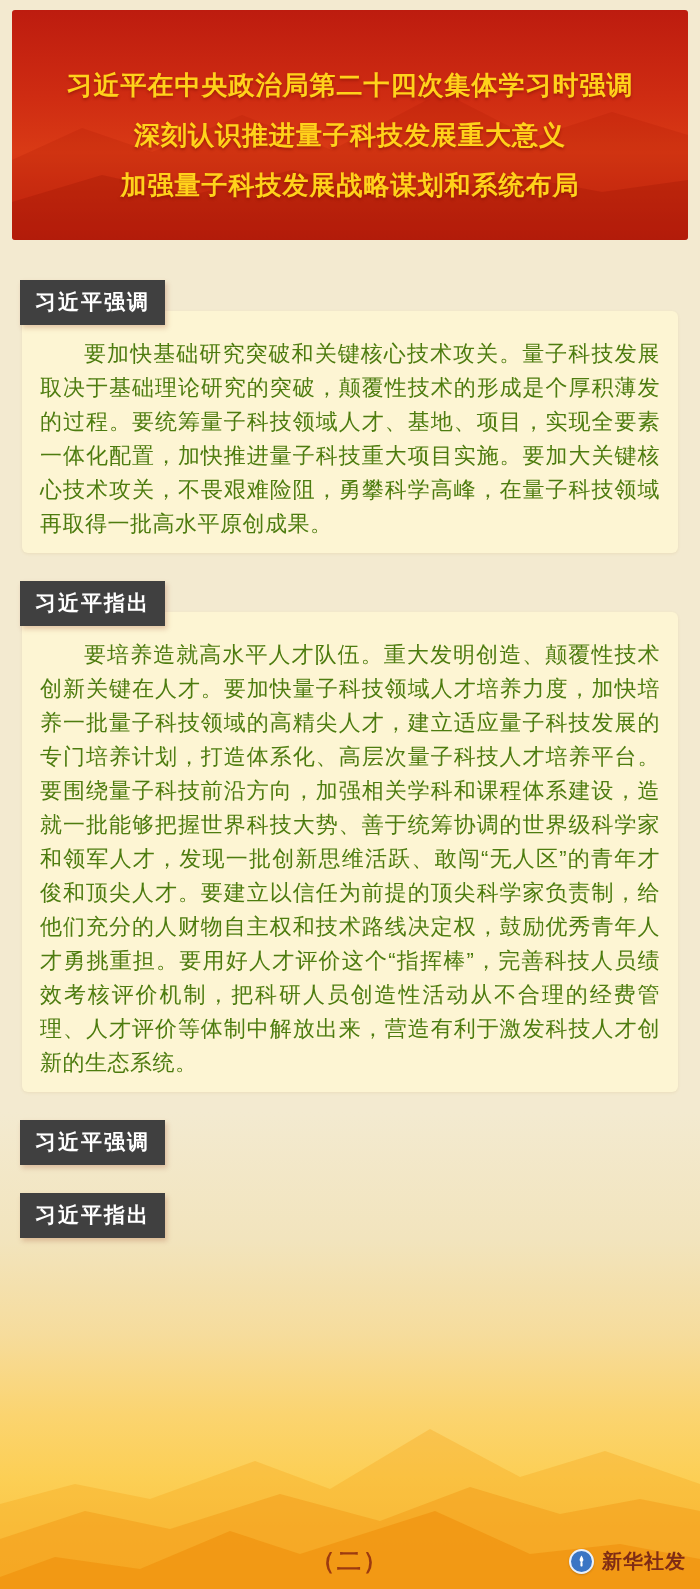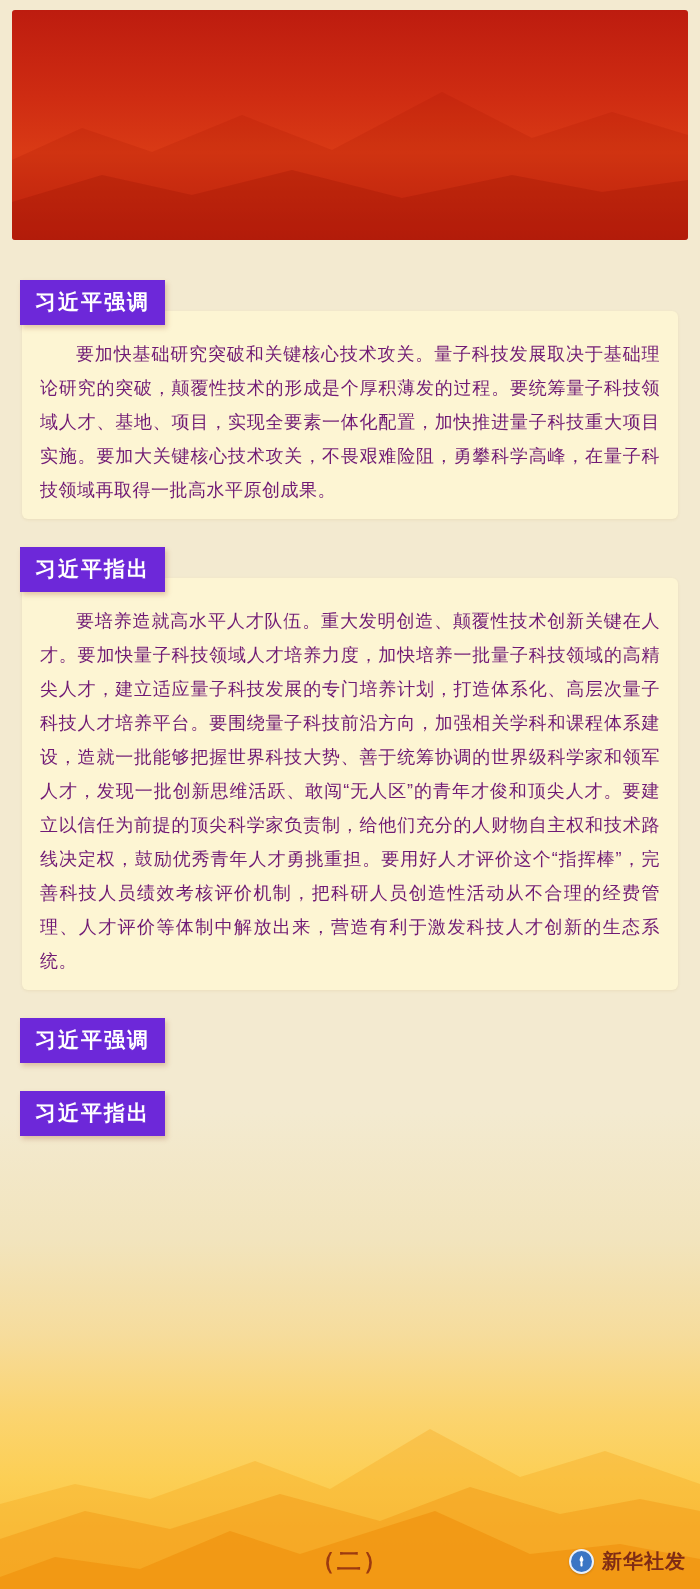--- a/index.html
+++ b/index.html
@@ -44,41 +44,41 @@
 
   
   .content { position: relative; padding: 0 22px; z-index: 1; }
   .section { margin-top: 28px; }
   .section:first-child { margin-top: 40px; }
   .badge {
     position: relative;
     z-index: 2;
     display: inline-block;
     margin-left: -2px;
-    background: #6d28d9;
+    background: #404040;
     color: #ffffff;
     font-size: 21px;
     font-weight: 700;
     letter-spacing: 2px;
     padding: 8px 15px 9px;
     box-shadow: 2px 3px 5px rgba(150, 60, 30, 0.25);
   }
   .quote-box {
     position: relative;
     z-index: 1;
     margin-top: -14px;
     background: #fdf5d3;
     border-radius: 6px;
     padding: 26px 18px 12px;
     box-shadow: 0 1px 3px rgba(180, 140, 60, 0.12);
   }
   .quote-box p {
-    font-size: 18px;
+    font-size: 22px;
     line-height: 34px;
-    color: #701a75;
+    color: #4d7c0f;
     text-indent: 2em;
     text-align: justify;
     letter-spacing: 0.5px;
   }
 
   
   .footer {
     position: absolute;
     left: 0; right: 0; bottom: 0;
     height: 200px;
@@ -125,20 +125,25 @@
 </head>
 <body>
 
 <div class="page">
 
   <header class="banner">
     <svg viewBox="0 0 676 230" preserveAspectRatio="none" aria-hidden="true">
       <path d="M0,150 L70,118 L140,142 L230,105 L320,140 L430,82 L520,128 L600,102 L676,125 L676,230 L0,230 Z" fill="#a01103" opacity="0.16"></path>
       <path d="M0,192 L90,165 L180,185 L280,160 L390,188 L500,165 L590,182 L676,170 L676,230 L0,230 Z" fill="#8f0e02" opacity="0.22"></path>
     </svg>
+    <div class="banner-titles">
+      <div class="banner-title">习近平在中央政治局第二十四次集体学习时强调</div>
+      <div class="banner-title">深刻认识推进量子科技发展重大意义</div>
+      <div class="banner-title">加强量子科技发展战略谋划和系统布局</div>
+    </div>
   </header>
 
   <main class="content">
 
     <section class="section">
       <div class="badge">习近平强调</div>
       <div class="quote-box">
         <p>要加快基础研究突破和关键核心技术攻关。量子科技发展取决于基础理论研究的突破，颠覆性技术的形成是个厚积薄发的过程。要统筹量子科技领域人才、基地、项目，实现全要素一体化配置，加快推进量子科技重大项目实施。要加大关键核心技术攻关，不畏艰难险阻，勇攀科学高峰，在量子科技领域再取得一批高水平原创成果。</p>
       </div>
     </section>

